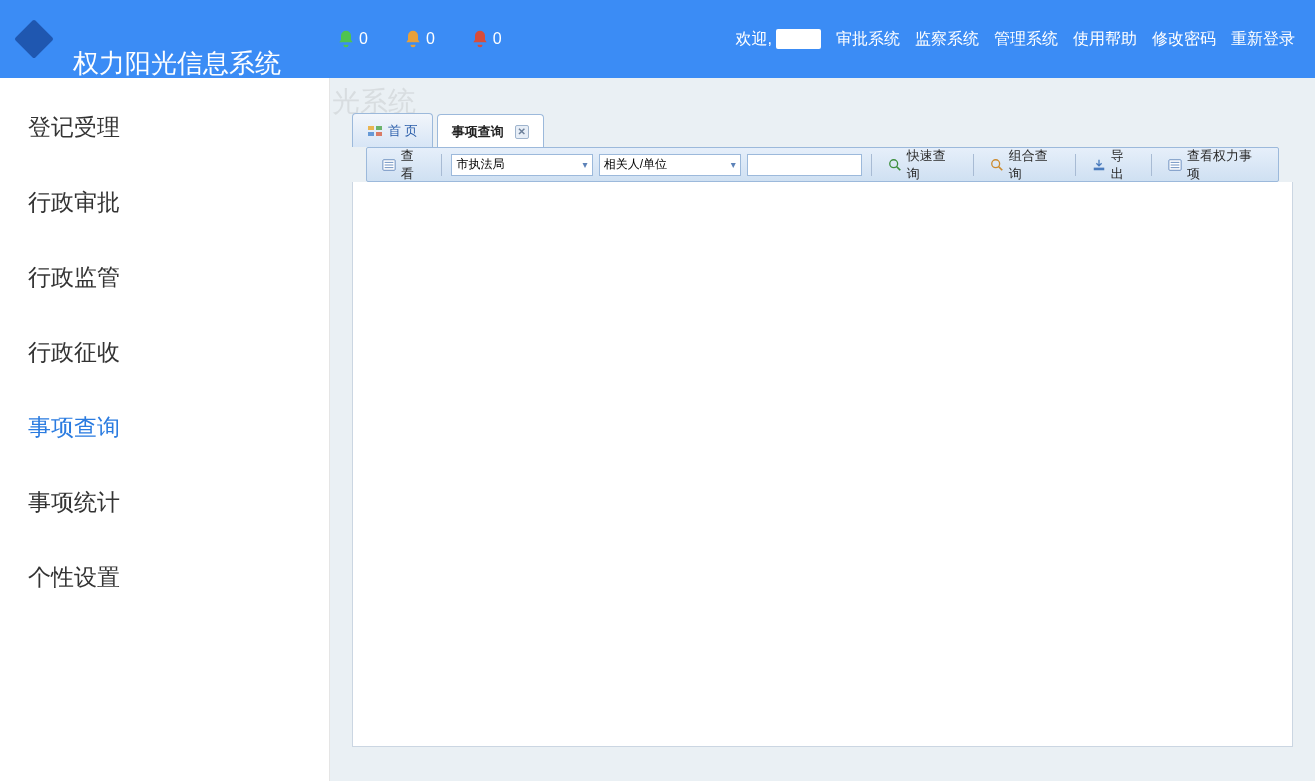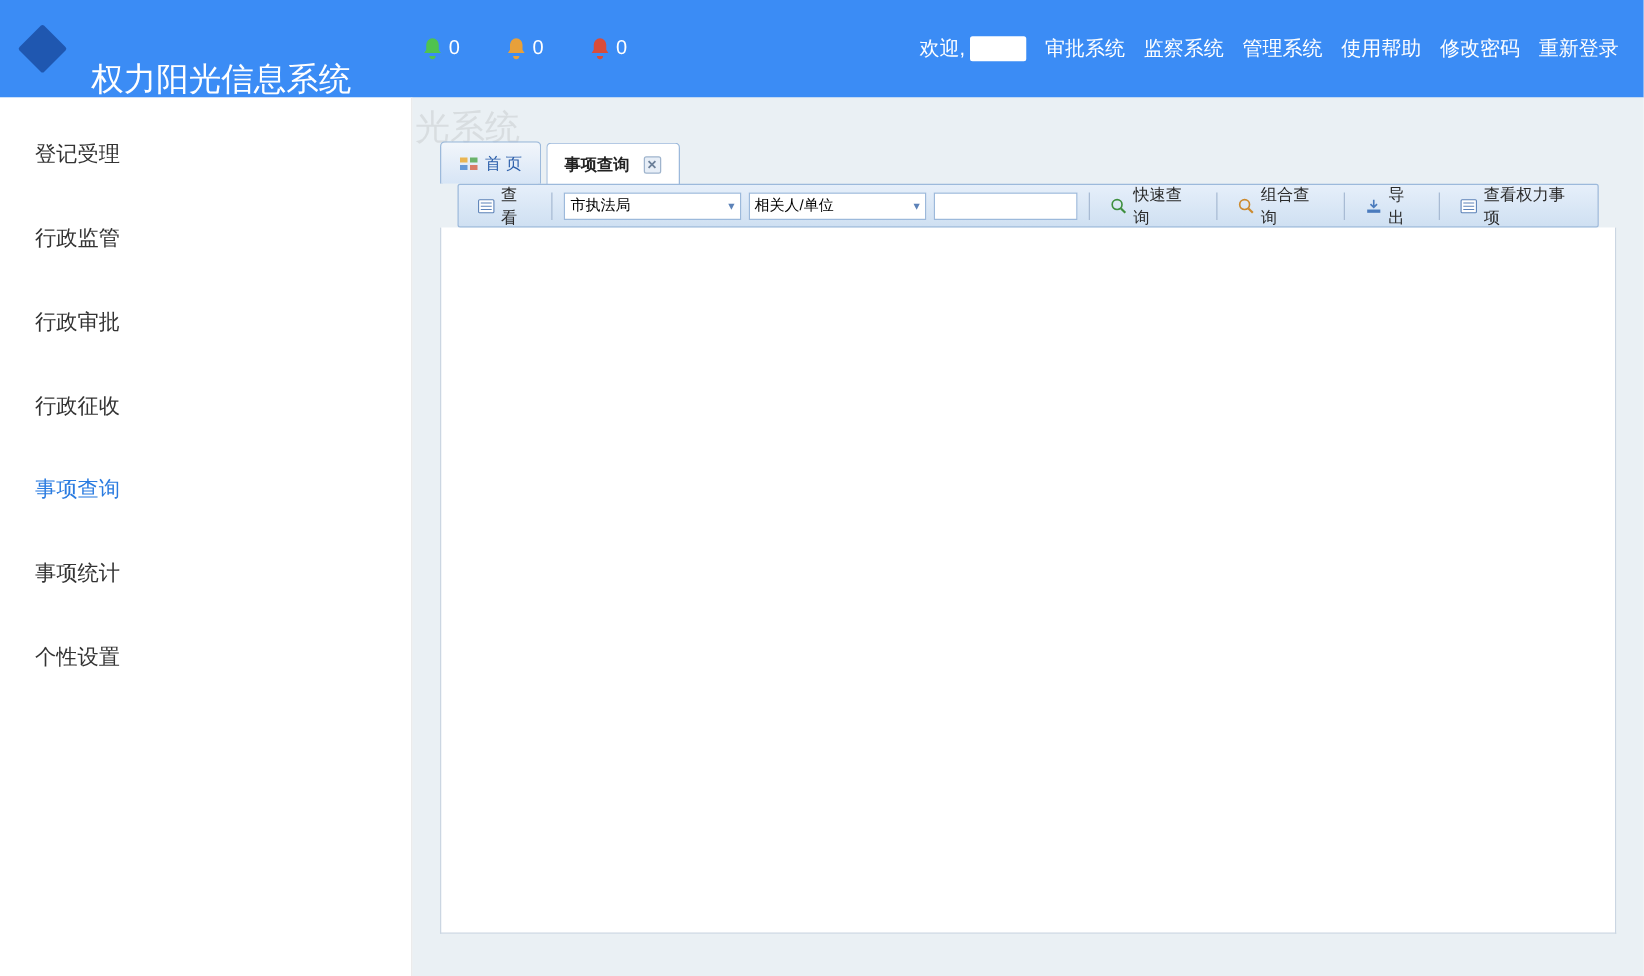--- a/index.html
+++ b/index.html
@@ -72,21 +72,21 @@
   height: calc(100% - 78px);
 }
 .sidebar {
   width: 330px;
   background: #fff;
   padding-top: 12px;
   border-right: 1px solid #e5e5e5;
 }
 .sidebar-item {
   padding: 22px 28px;
-  font-size: 17px;
+  font-size: 23px;
   color: #333;
   cursor: pointer;
 }
 .sidebar-item.active { color: #2a7be0; }
 .main {
   flex: 1;
   background: #eaf0f4;
   position: relative;
   padding: 10px 0 0 0;
 }
@@ -254,22 +254,22 @@
     <a>管理系统</a>
     <a>使用帮助</a>
     <a>修改密码</a>
     <a>重新登录</a>
   </div>
 </div>
 
 <div class="body-area">
   <div class="sidebar">
     <div class="sidebar-item">登记受理</div>
+    <div class="sidebar-item">行政审批</div>
     <div class="sidebar-item">行政监管</div>
-    <div class="sidebar-item">行政审批</div>
     <div class="sidebar-item">行政征收</div>
     <div class="sidebar-item active">事项查询</div>
     <div class="sidebar-item">事项统计</div>
     <div class="sidebar-item">个性设置</div>
   </div>
 
   <div class="main">
     <div class="watermark-tl">光系统</div>
 
     <div class="tab-bar">

